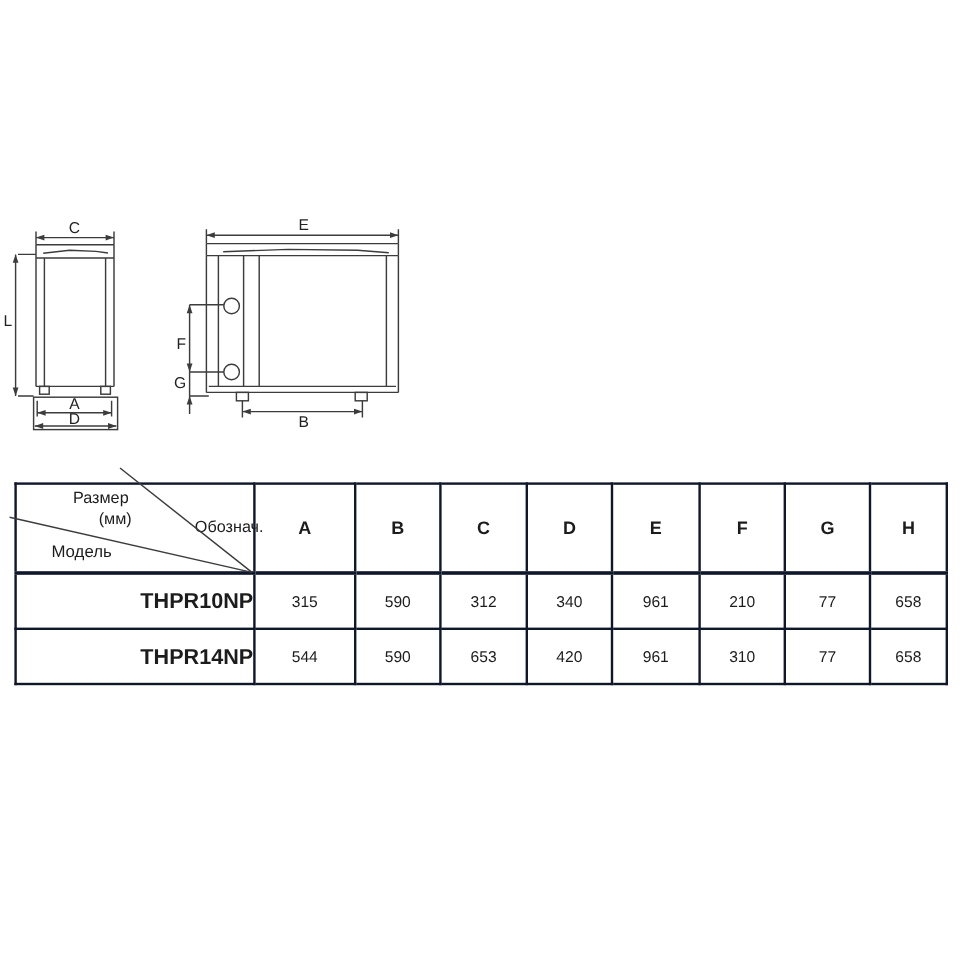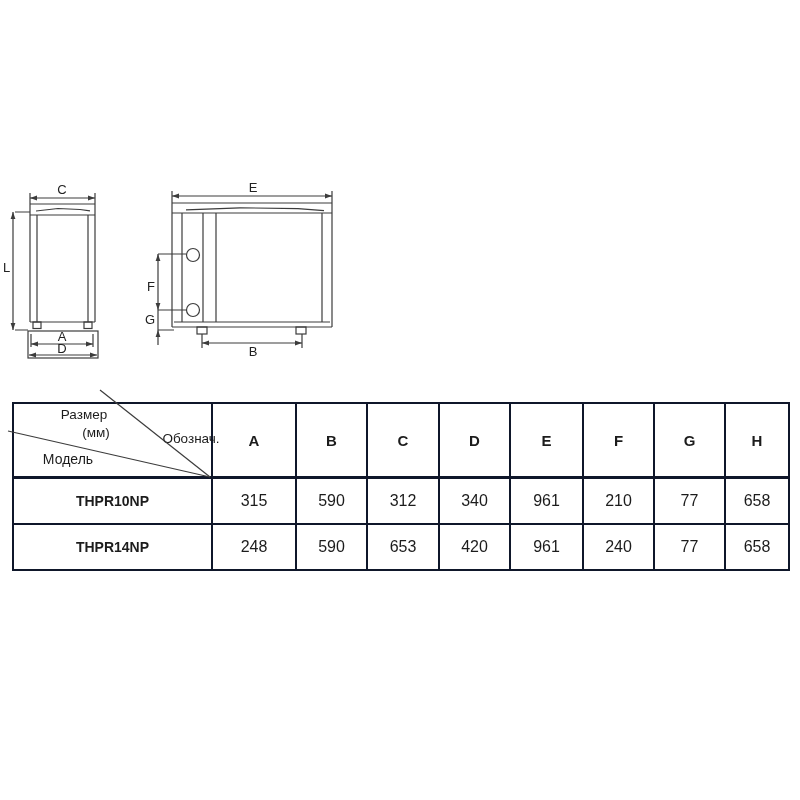--- a/index.html
+++ b/index.html
@@ -13,22 +13,22 @@
   svg.overlay polygon{fill:#3c3c3c;stroke:none;}
   svg.overlay text{fill:#222222;font-family:"Liberation Sans",sans-serif;font-size:13px;}
 
   
   table.dims{position:absolute;left:12px;top:402px;border-collapse:collapse;table-layout:fixed;
     width:776px;background:#ffffff;color:#1c1c1c;}
   table.dims td,table.dims th{border:2px solid #0f172a;padding:0;vertical-align:middle;}
   table.dims tr.head th{height:72px;border-bottom-width:3px;}
   table.dims tr.data td{height:44px;}
   th.colhead{font-size:15px;font-weight:bold;text-align:center;}
-  td.model{font-size:14px;font-weight:bold;text-align:center;padding-left:10px;}
-  td.val{font-size:16px;font-weight:normal;text-align:center;}
+  td.model{font-size:18px;font-weight:bold;text-align:right;padding-left:10px;}
+  td.val{font-size:13px;font-weight:normal;text-align:center;}
   th.corner{position:relative;font-weight:normal;}
   .corner-label{position:absolute;font-size:13.5px;color:#1c1c1c;white-space:nowrap;text-align:center;}
   .lbl-size{left:28px;top:3px;width:84px;}
   .lbl-unit{left:40px;top:21px;width:84px;}
   .lbl-desig{left:134px;top:15px;width:86px;margin-top:12px;}
   .lbl-model{left:14px;top:47px;width:80px;text-align:center;font-size:14px;}
 </style>
 </head>
 <body>
 
@@ -69,26 +69,26 @@
       <td class="val">590</td>
       <td class="val">312</td>
       <td class="val">340</td>
       <td class="val">961</td>
       <td class="val">210</td>
       <td class="val">77</td>
       <td class="val">658</td>
     </tr>
     <tr class="data">
       <td class="model">THPR14NP</td>
-      <td class="val">248</td>
+      <td class="val">544</td>
       <td class="val">590</td>
       <td class="val">653</td>
       <td class="val">420</td>
       <td class="val">961</td>
-      <td class="val">240</td>
+      <td class="val">310</td>
       <td class="val">77</td>
       <td class="val">658</td>
     </tr>
   </tbody>
     </table>
 
   <svg class="overlay" viewBox="0 0 800 800">
 
     <g>
 

